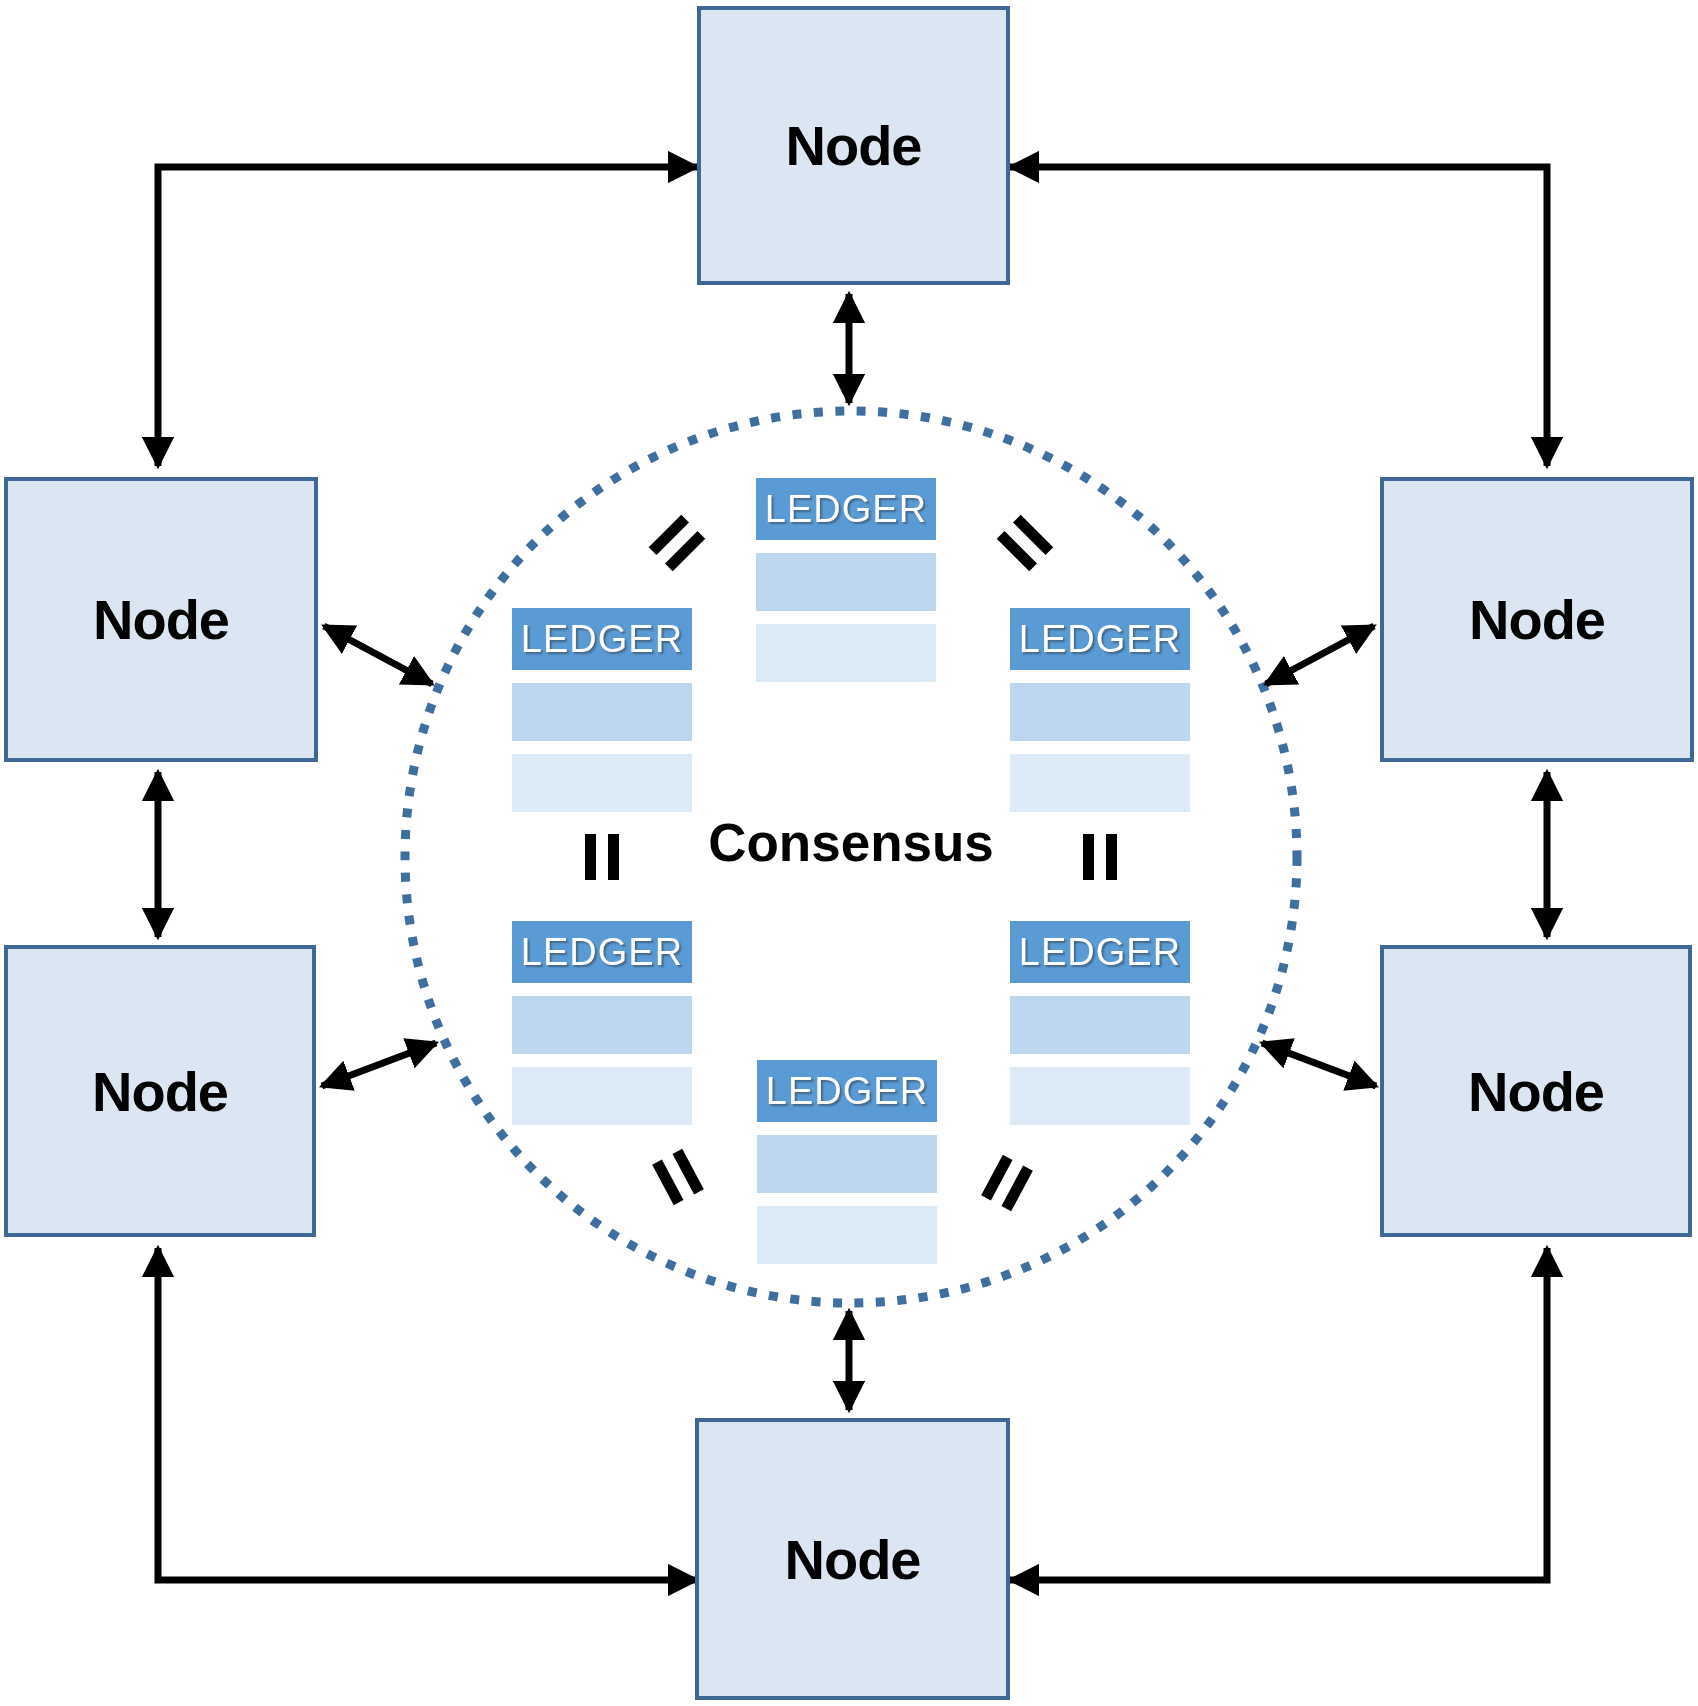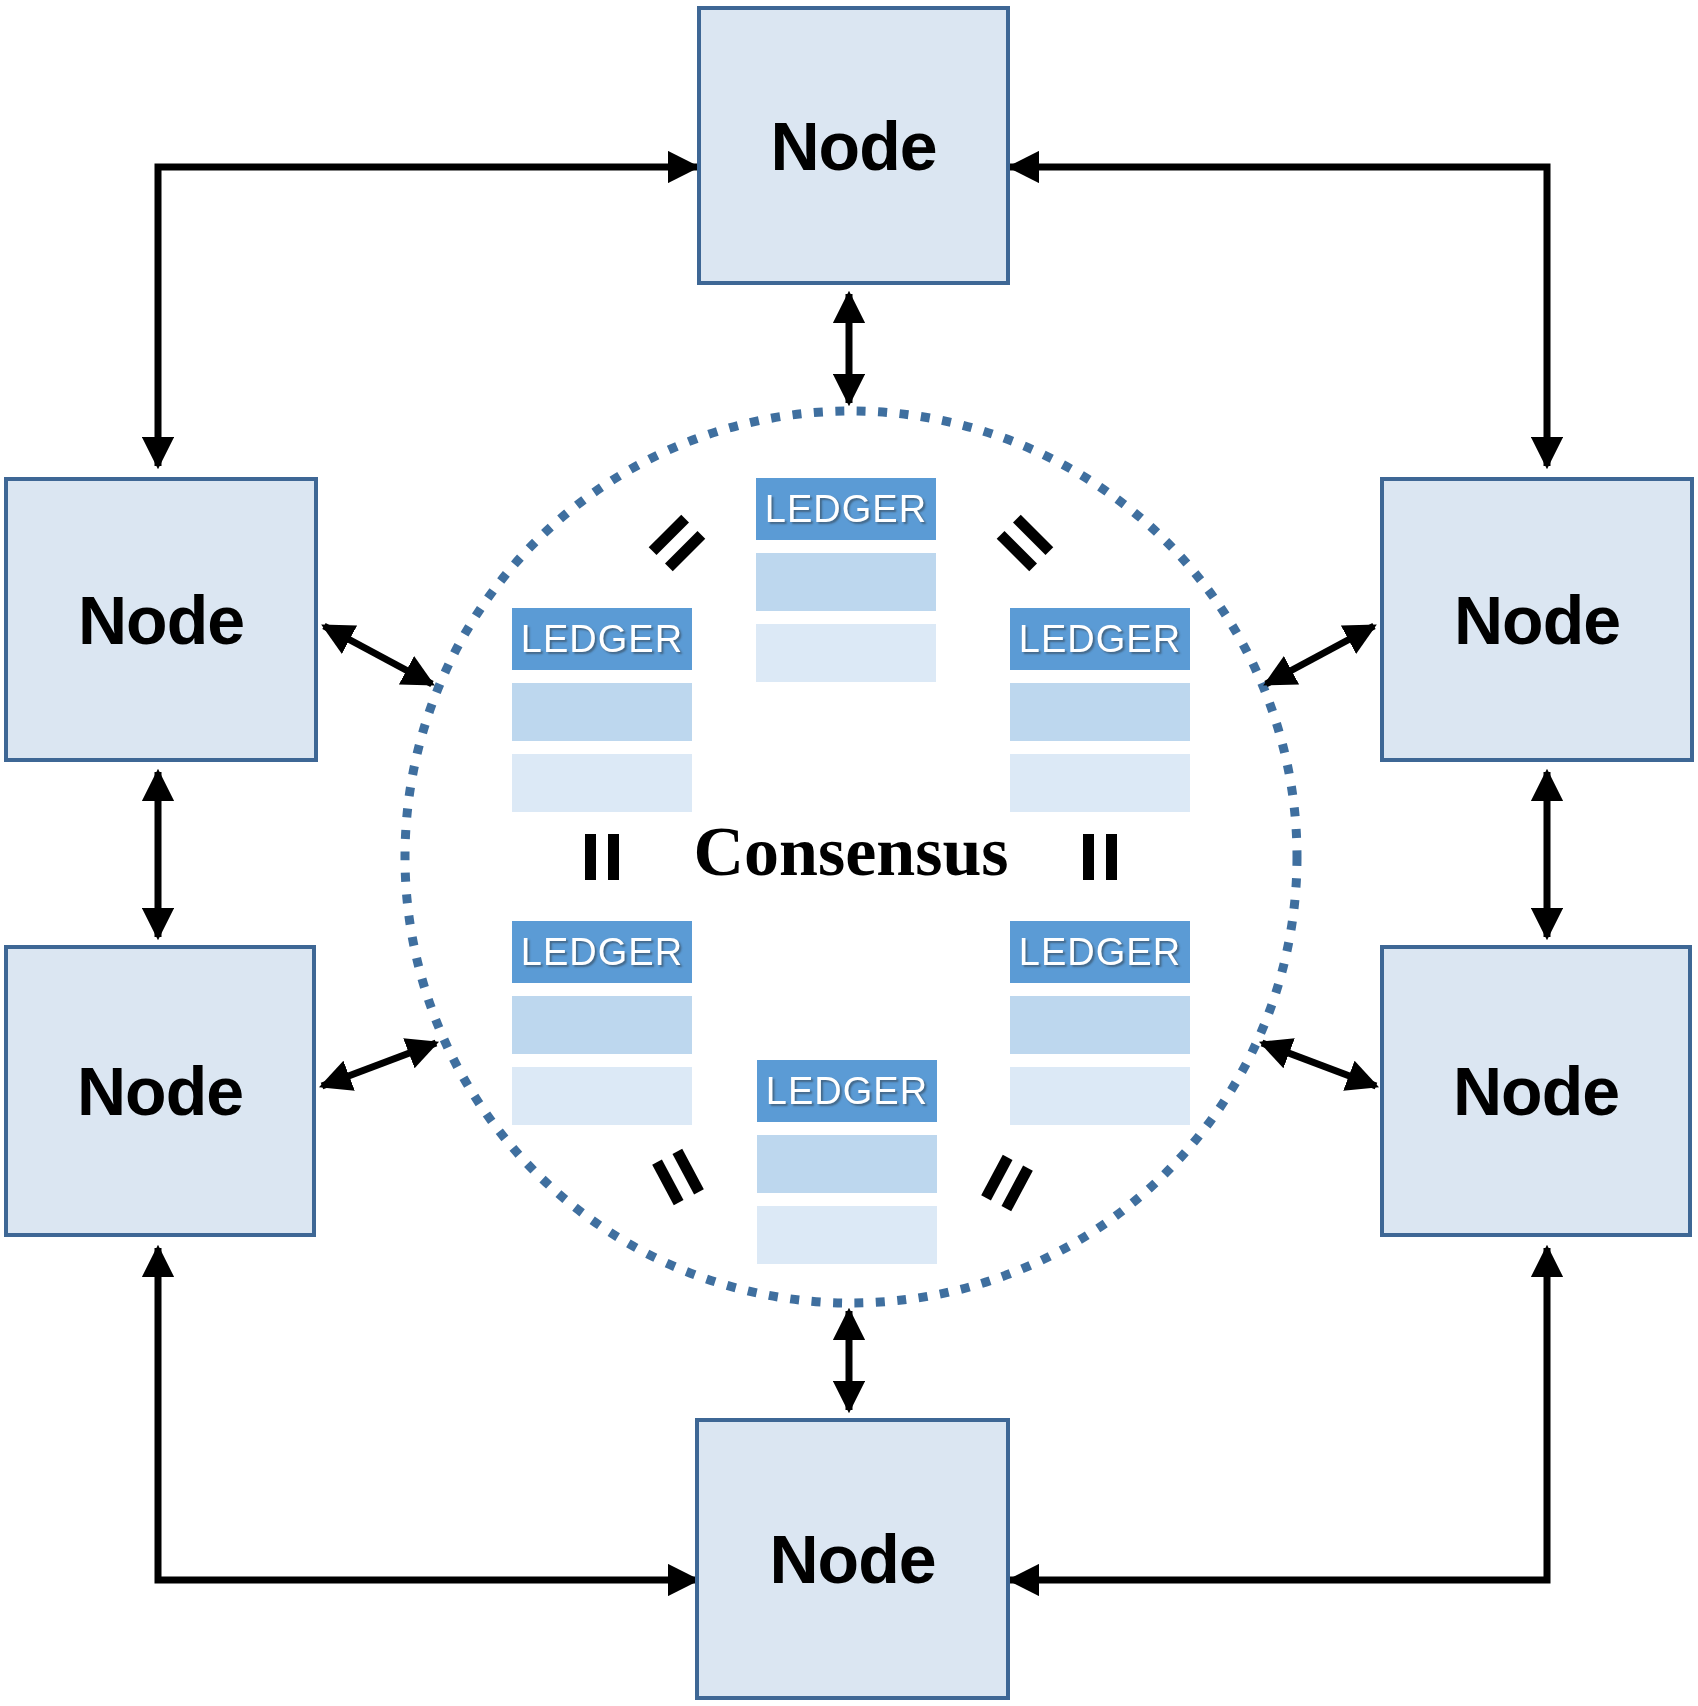--- a/index.html
+++ b/index.html
@@ -9,34 +9,34 @@
   }
   html,body{margin:0;padding:0;background:var(--background);}
   #canvas{position:relative;width:1698px;height:1706px;background:var(--background);
           font-family:"Liberation Sans",sans-serif;overflow:hidden;}
   #wires{position:absolute;left:0;top:0;width:1698px;height:1706px;}
   .arrow{stroke:var(--arrow);stroke-width:7;fill:none;stroke-linejoin:miter;}
   #wires .head{fill:var(--arrow);}
   .consensus-ring{stroke:var(--circle-dot);stroke-width:9;stroke-dasharray:9 12.5;fill:none;}
   .node{position:absolute;box-sizing:border-box;background:var(--node-fill);
         border:4px solid var(--node-border);display:flex;align-items:center;justify-content:center;
-        font-size:68px;font-weight:bold;color:var(--text);letter-spacing:-1px;}
+        font-size:56px;font-weight:bold;color:var(--text);letter-spacing:-1px;}
   .ledger{position:absolute;width:180px;}
   .ledger .hdr{height:62px;background:var(--ledger-header);color:#fff;font-size:38px;
         display:flex;align-items:center;justify-content:center;letter-spacing:1px;
         text-shadow:2px 2px 2px rgba(40,40,40,.45);margin-top:8px;}
   .ledger .row1{margin-top:13px;height:58px;background:var(--ledger-row1);}
   .ledger .row2{margin-top:13px;height:58px;background:var(--ledger-row2);}
   .eq{position:absolute;width:46px;height:34px;box-sizing:border-box;
       border-top:11px solid var(--arrow);border-bottom:11px solid var(--arrow);}
   .eq.nw{transform:rotate(-45deg);} .eq.ne{transform:rotate(45deg);}
   .eq.w,.eq.e{transform:rotate(90deg);}
   .eq.sw{transform:rotate(62deg);} .eq.se{transform:rotate(-62deg);}
   .consensus{position:absolute;left:576px;top:812px;width:550px;text-align:center;
-      font-size:70px;font-weight:bold;color:var(--text);font-family:Liberation Serif, serif;}
+      font-size:53px;font-weight:bold;color:var(--text);}
 </style>
 </head>
 <body>
 
 <div id="canvas">
 
   <svg id="wires" viewBox="0 0 1698 1706">
     <defs>
       <marker id="ah" viewBox="0 0 10 10" refX="9" refY="5" markerWidth="4.6" markerHeight="4.6" orient="auto-start-reverse">
         <path class="head" d="M0,0 L10,5 L0,10 z"></path>

